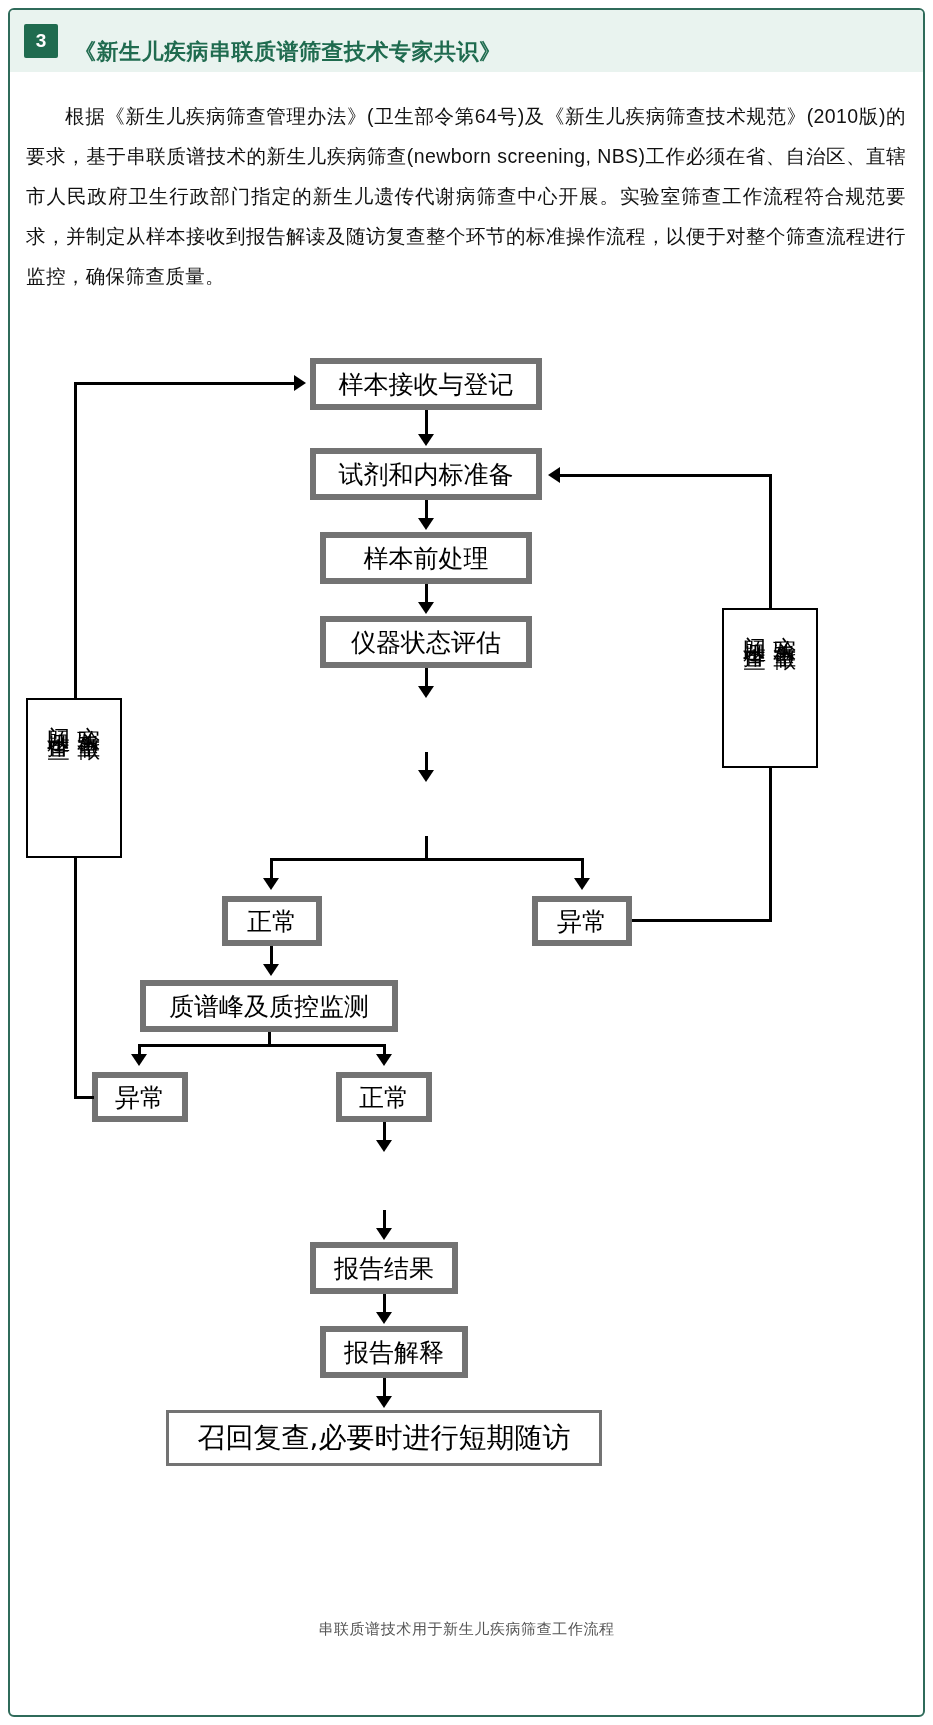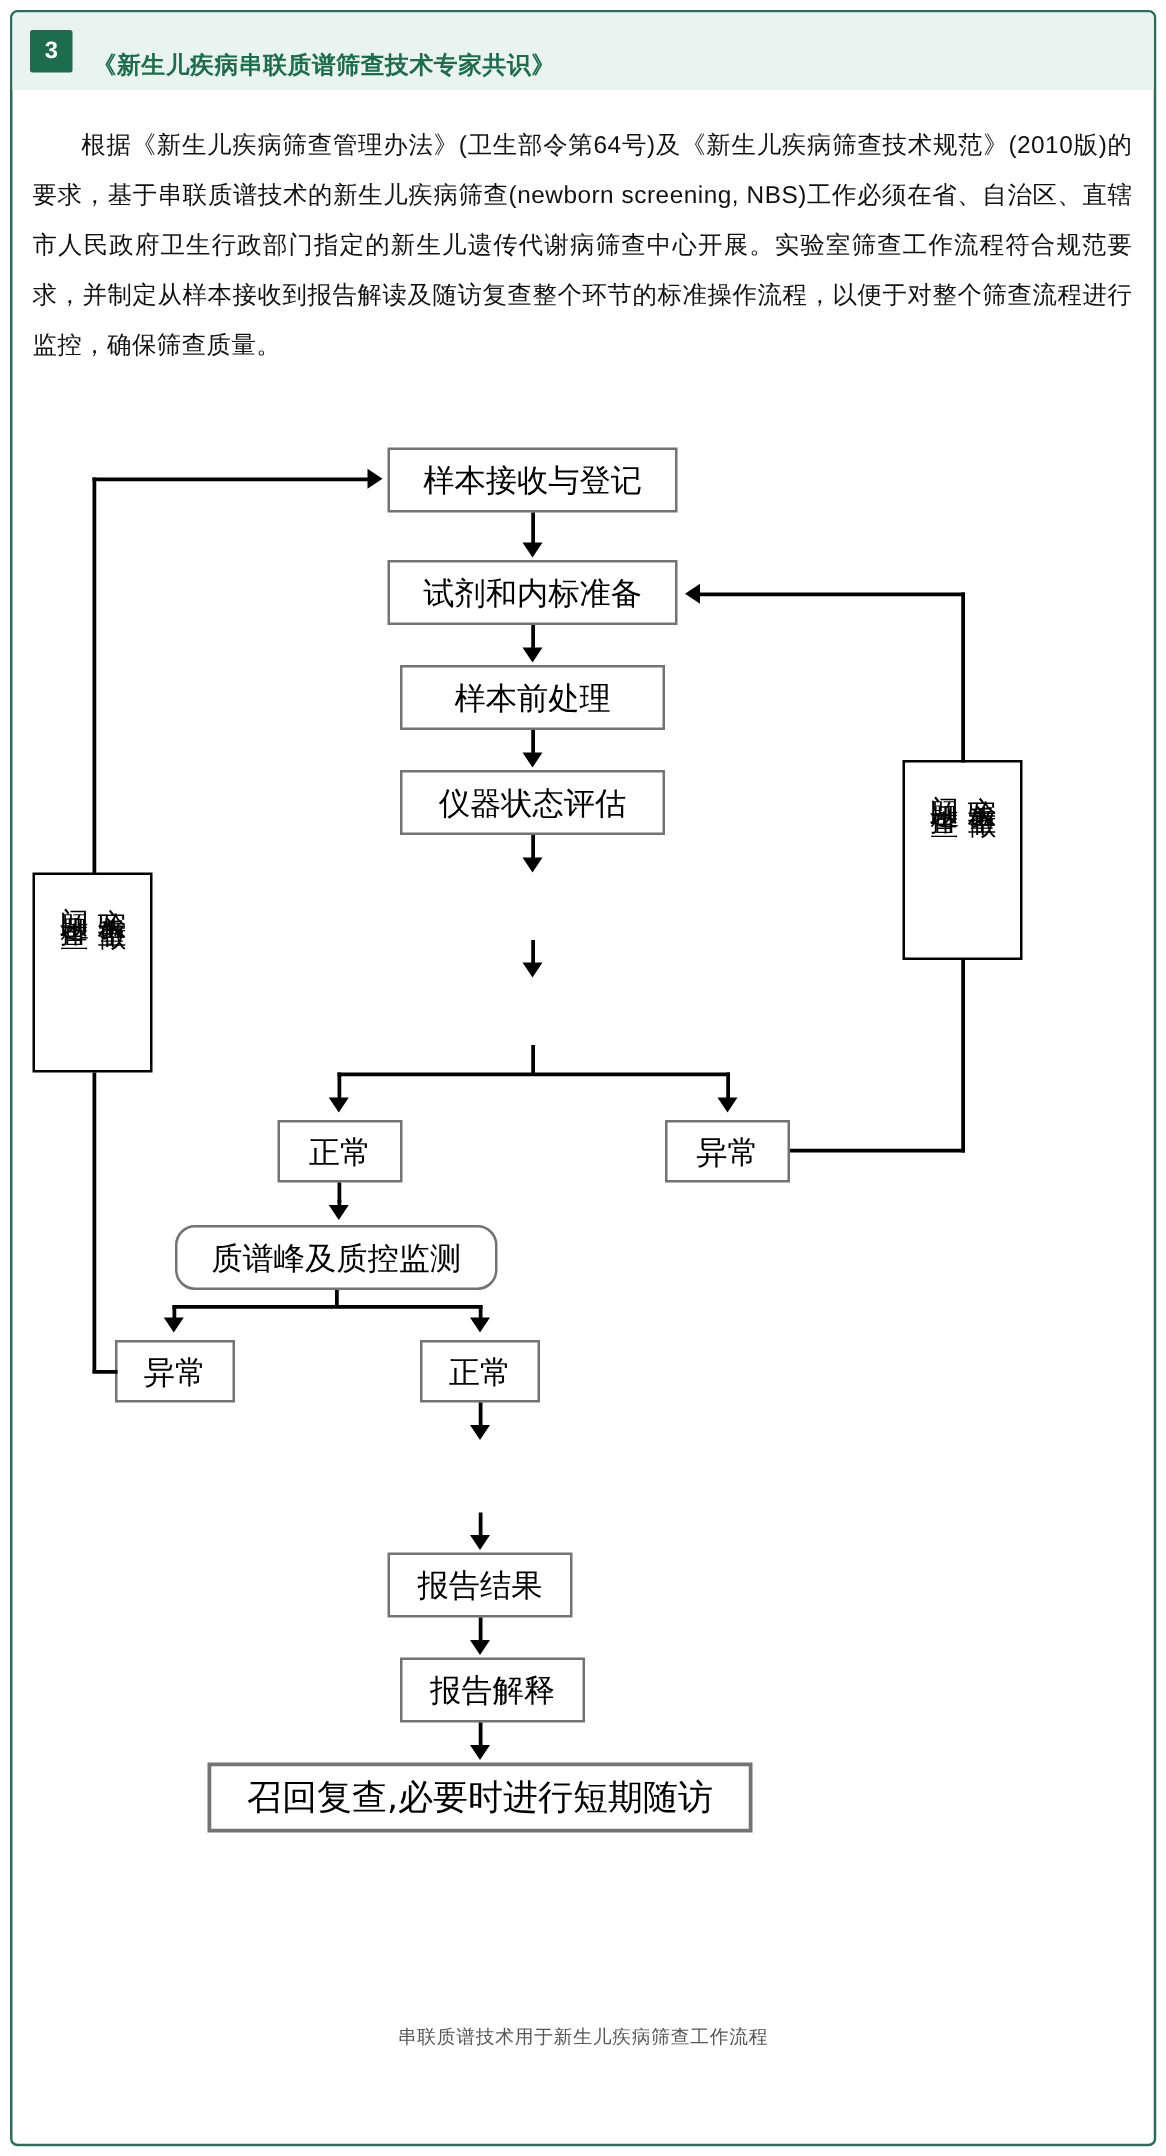--- a/index.html
+++ b/index.html
@@ -53,21 +53,21 @@
     display: flex;
     align-items: center;
     justify-content: center;
     margin-left: 14px;
     border-radius: 2px;
     flex: none;
   }
   .header-title {
     margin-left: 16px;
     color: #1f6b4f;
-    font-size: 19px;
+    font-size: 22px;
     font-weight: bold;
     letter-spacing: 0.5px;
     margin-top: 21px;
   }
 
   
   .para {
     position: absolute;
     left: 26px;
     top: 96px;
@@ -83,21 +83,21 @@
   
   .diagram {
     position: absolute;
     left: 0px;
     top: 330px;
     width: 933px;
     height: 1270px;
   }
   .node {
     position: absolute;
-    border: 2px solid #737373;
+    border: 6px solid #737373;
     background: #ffffff;
     box-sizing: border-box;
     display: flex;
     align-items: center;
     justify-content: center;
     color: #000000;
     font-size: 25px;
     white-space: nowrap;
     font-family: "DejaVu Sans", "Liberation Sans", sans-serif;
   }
@@ -186,21 +186,21 @@
     <div class="node" style="left:320px; top:202px; width:212px; height:52px;">样本前处理</div>
 
     <div class="node" style="left:320px; top:286px; width:212px; height:52px;font-family:Liberation Mono, monospace;">仪器状态评估</div>
 
 
 
     <div class="node" style="left:222px; top:566px; width:100px; height:50px;">正常</div>
 
     <div class="node" style="left:532px; top:566px; width:100px; height:50px;">异常</div>
 
-    <div class="node" style="left:140px; top:650px; width:258px; height:52px;border-radius:16px;">质谱峰及质控监测</div>
+    <div class="node" style="left:140px; top:650px; width:258px; height:52px;">质谱峰及质控监测</div>
 
     <div class="node" style="left:92px; top:742px; width:96px; height:50px;">异常</div>
 
     <div class="node" style="left:336px; top:742px; width:96px; height:50px;">正常</div>
 
 
     <div class="node" style="left:310px; top:912px; width:148px; height:52px;">报告结果</div>
 
     <div class="node" style="left:320px; top:996px; width:148px; height:52px;">报告解释</div>
 

